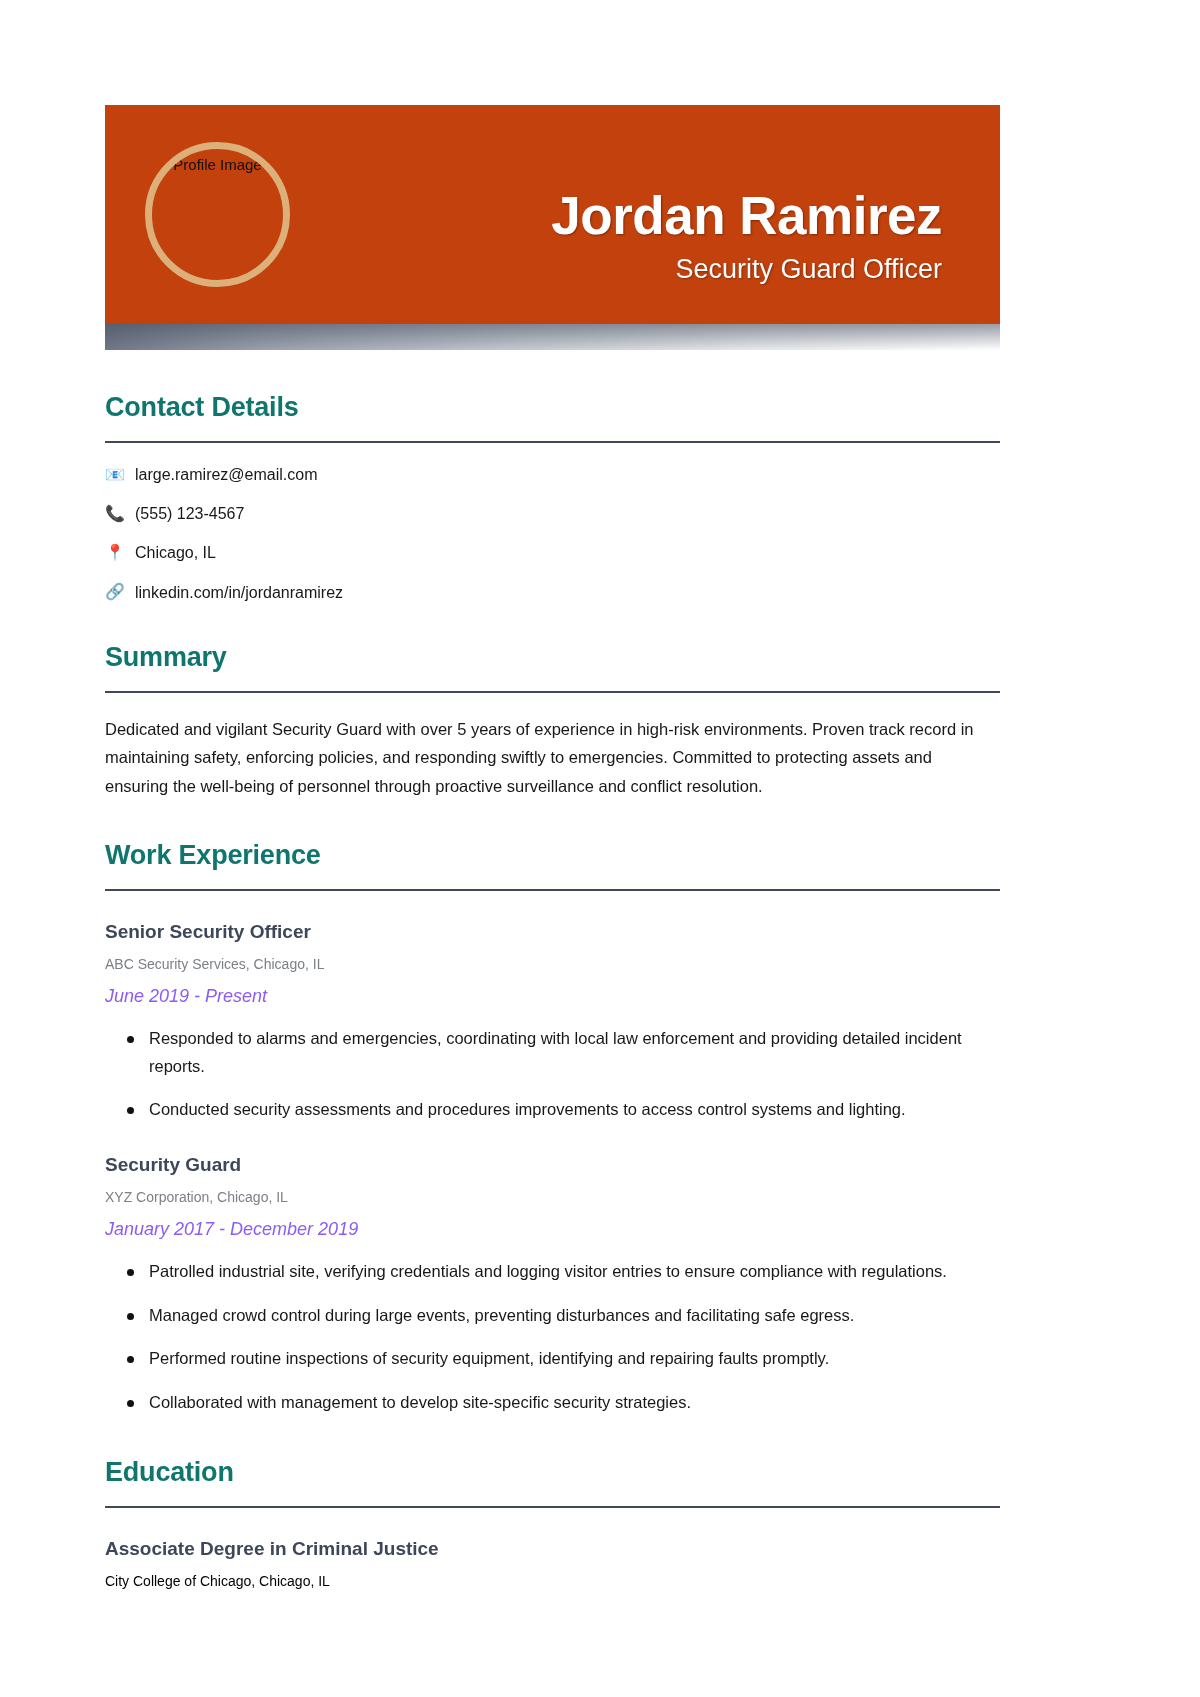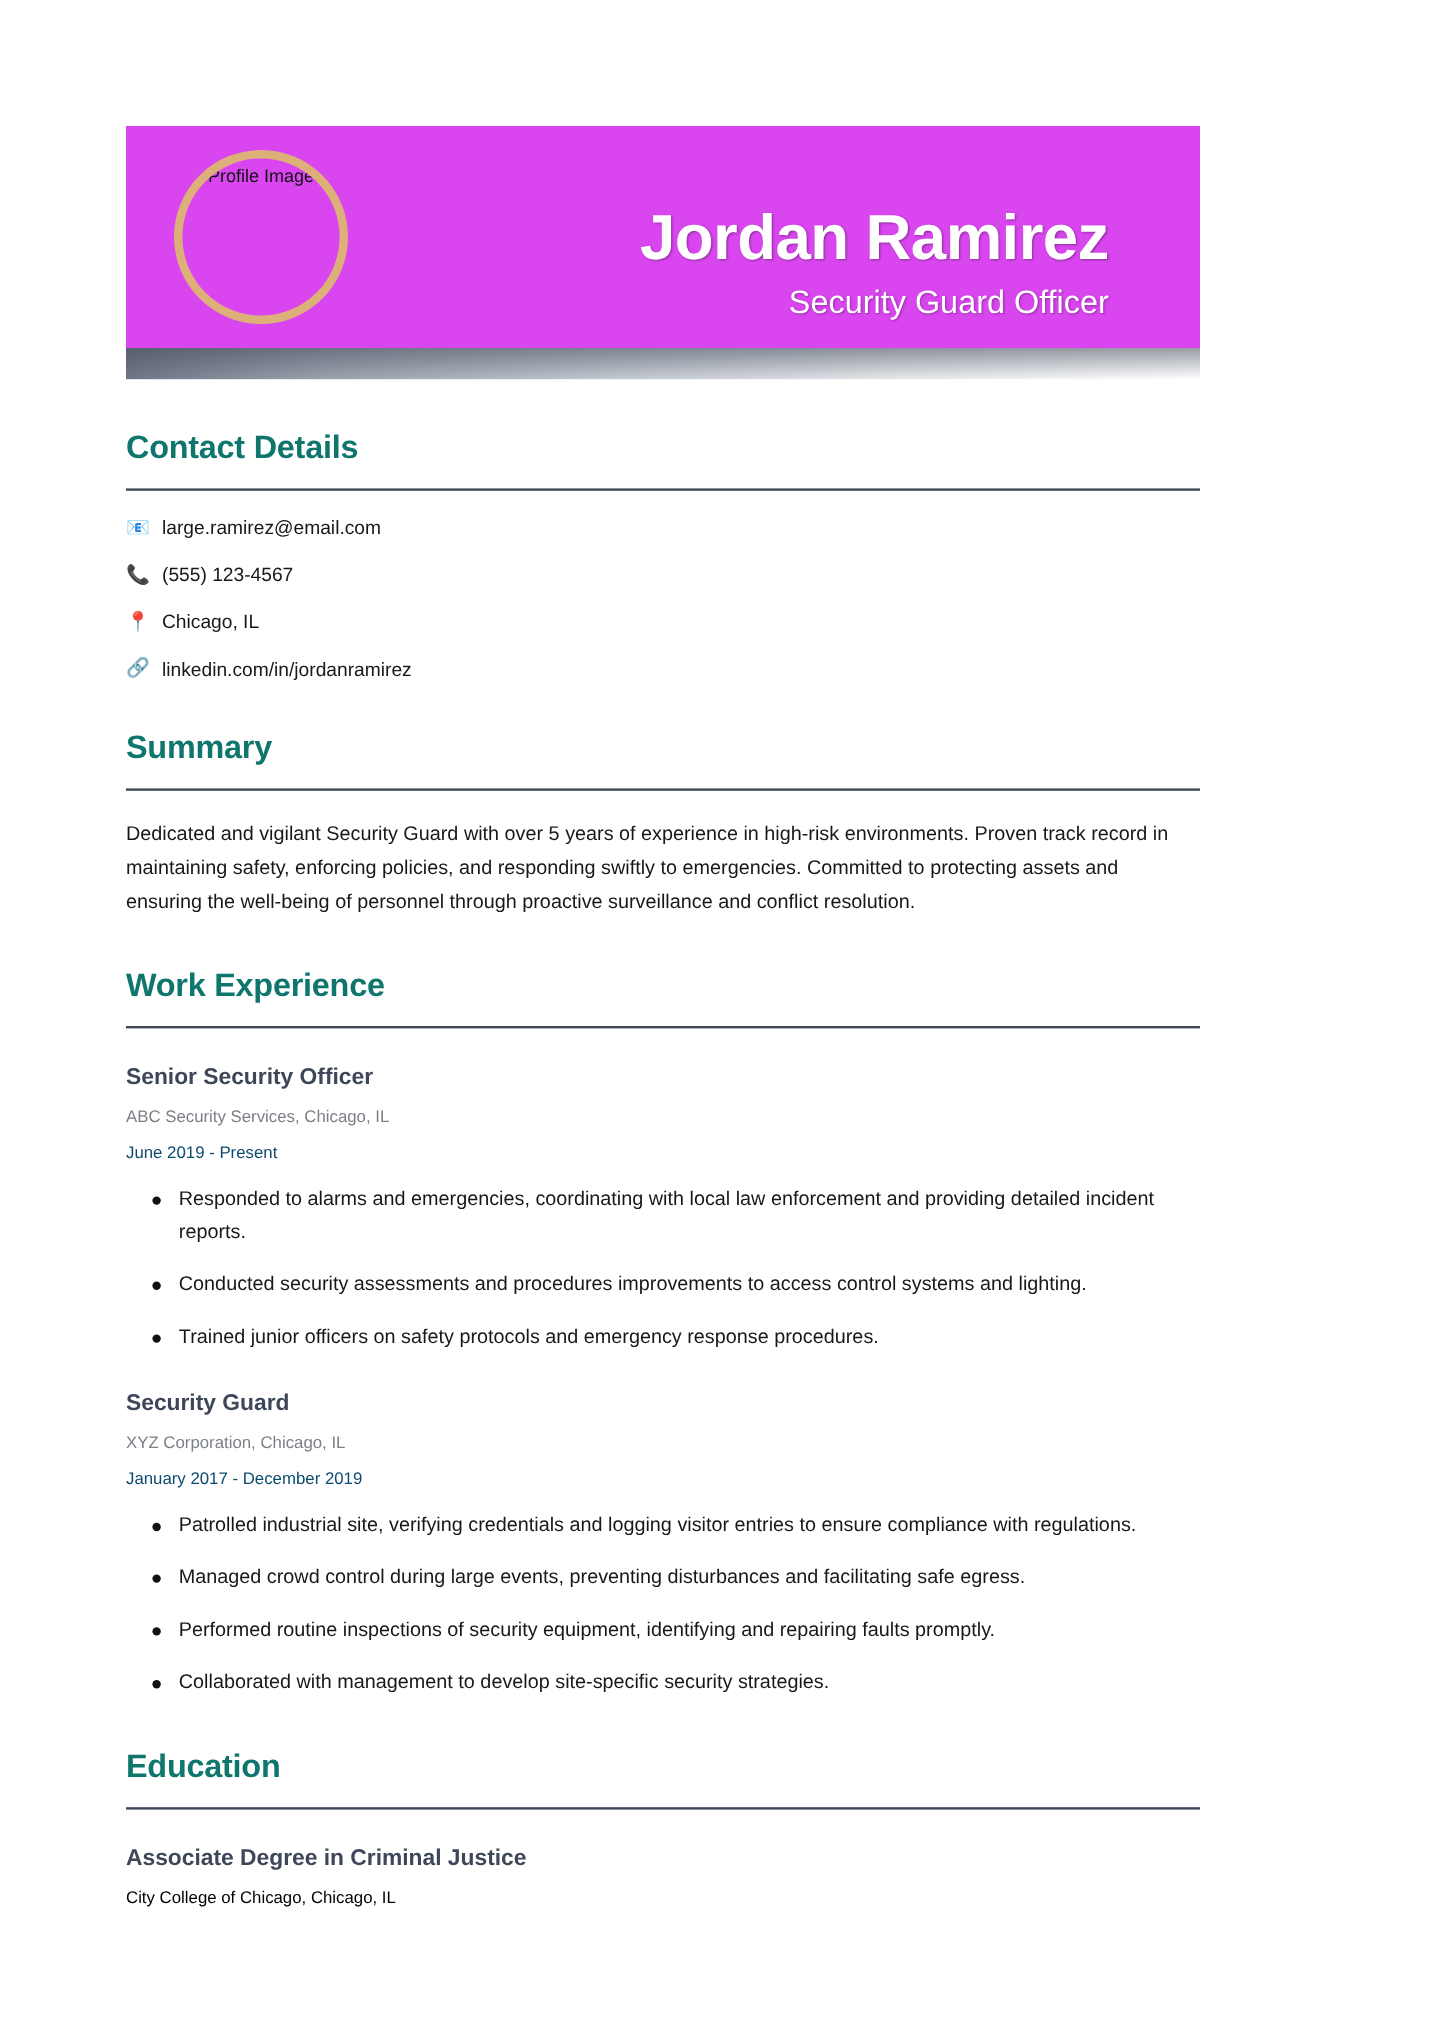--- a/index.html
+++ b/index.html
@@ -25,26 +25,26 @@
     padding: 0;
     overflow: hidden;
   }
 
   
   .header-wrap {
     margin: 105px 200px 0 105px;
     position: relative;
   }
   .header {
-    background: #d946ef;
-    height: 185px;
+    background: #c2410c;
+    height: 219px;
     position: relative;
     display: flex;
     align-items: center;
-    padding: 0 48px 0 40px;
+    padding: 0 30px 0 40px;
   }
   .avatar {
     width: 145px;
     height: 145px;
     border-radius: 50%;
     border: 7px solid #ddb07a;
     background: transparent;
     flex: 0 0 auto;
     position: relative;
     display: flex;
@@ -155,22 +155,23 @@
     font-weight: bold;
     color: #3e475a;
     margin: 0;
   }
   .job-company {
     font-size: 14px;
     color: #7b7f86;
     margin: 13px 0 0 0;
   }
   .job-dates {
-    font-size: 14px;
-    color: #0c4a6e;
+    font-size: 18px;
+    color: #8b5cf6;
+    font-style: italic;
     margin: 14px 0 0 0;
   }
   .bullets {
     margin: 18px 0 0 0;
     padding: 0 0 0 22px;
     list-style: none;
   }
   .bullets li {
     position: relative;
     font-size: 16.5px;
@@ -259,21 +260,20 @@
       <h2 class="section-heading">Work Experience</h2>
       <hr class="section-rule">
 
       <div class="job">
         <h3 class="job-title">Senior Security Officer</h3>
         <p class="job-company">ABC Security Services, Chicago, IL</p>
         <p class="job-dates">June 2019 - Present</p>
         <ul class="bullets">
           <li>Responded to alarms and emergencies, coordinating with local law enforcement and providing detailed incident reports.</li>
           <li>Conducted security assessments and procedures improvements to access control systems and lighting.</li>
-          <li>Trained junior officers on safety protocols and emergency response procedures.</li>
         </ul>
       </div>
 
       <div class="job">
         <h3 class="job-title">Security Guard</h3>
         <p class="job-company">XYZ Corporation, Chicago, IL</p>
         <p class="job-dates">January 2017 - December 2019</p>
         <ul class="bullets">
           <li>Patrolled industrial site, verifying credentials and logging visitor entries to ensure compliance with regulations.</li>
           <li>Managed crowd control during large events, preventing disturbances and facilitating safe egress.</li>

